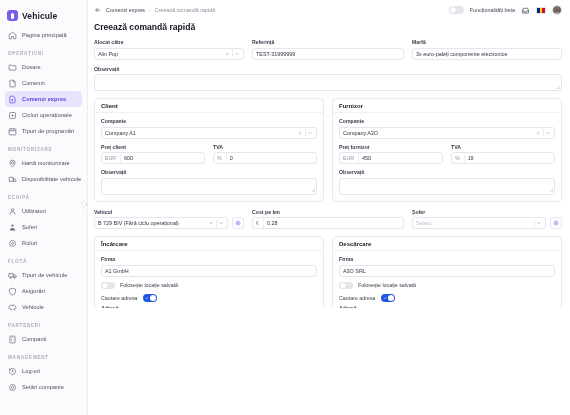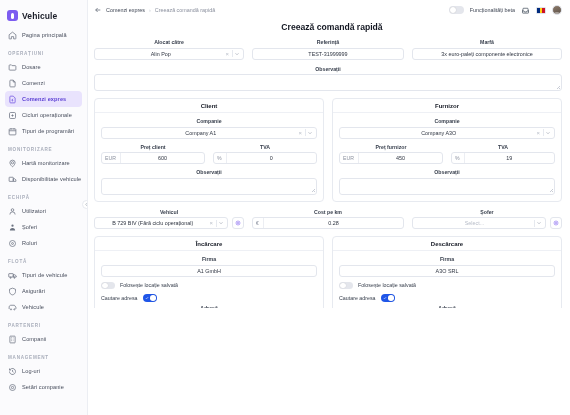--- a/index.html
+++ b/index.html
@@ -51,21 +51,21 @@
   .collapse-handle {
     position: absolute; right: -4px; top: 200px;
     width: 9px; height: 9px; border-radius: 50%;
     background: #fff; border: 1px solid #e7e9ef;
     display: flex; align-items: center; justify-content: center;
     cursor: pointer;
   }
   .collapse-handle svg { width: 5px; height: 5px; color: #9ca3af; }
 
   
-  .main { flex: 1; height: 308px; background: #fff; overflow: hidden; position: relative; text-align: center; }
+  .main { flex: 1; height: 308px; background: #fff; overflow: hidden; position: relative; }
 
   .topbar {
     height: 20px; display: flex; align-items: center;
     justify-content: space-between; padding: 0 8px 0 6px;
   }
   .crumbs { display: flex; align-items: center; gap: 4px; }
   .back-arrow { width: 8px; height: 8px; color: #4b5563; cursor: pointer; }
   .crumb-link { font-size: 5.4px; color: #3f4654; cursor: pointer; }
   .crumb-sep { font-size: 5.4px; color: #c3c7d1; }
   .crumb-cur { font-size: 5.4px; color: #8b909e; }

